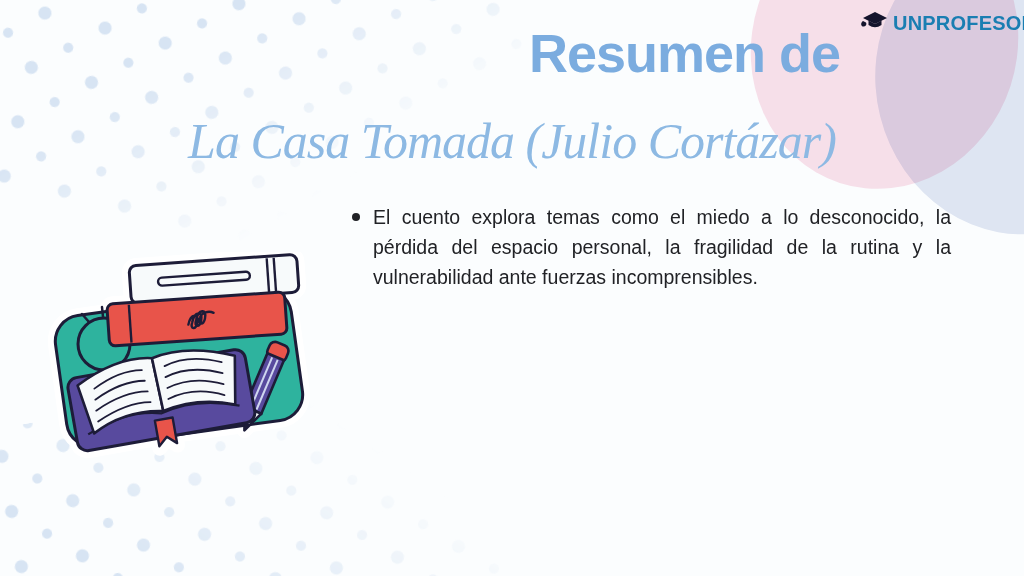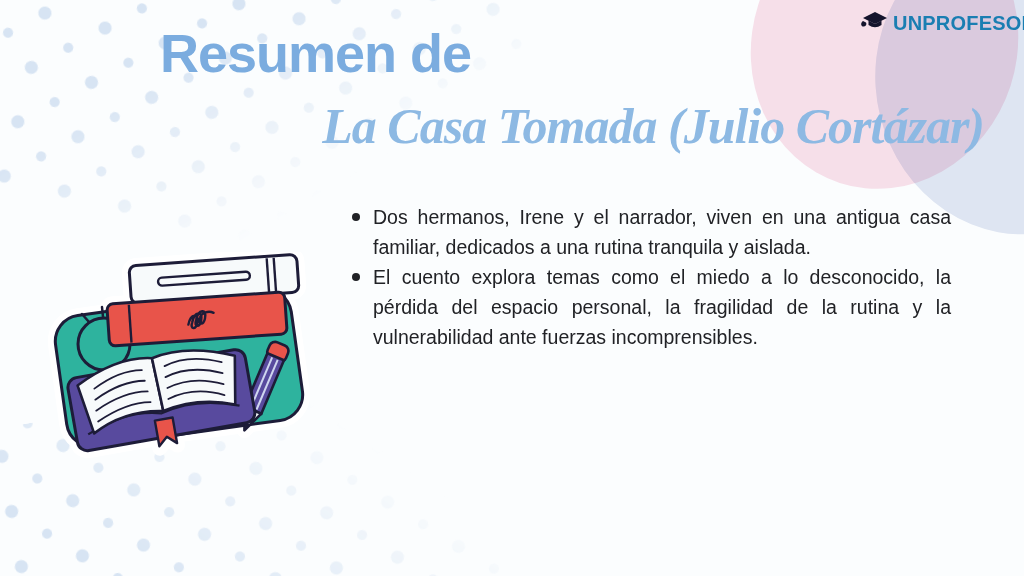--- a/index.html
+++ b/index.html
@@ -27,24 +27,24 @@
 
   .blob{position:absolute;border-radius:50%;z-index:1;}
   #blob-pink{left:752px;top:-100px;width:265px;height:290px;background:var(--blob-pink);transform:rotate(18deg);}
   #blob-lavender{left:876px;top:-70px;width:280px;height:305px;background:var(--blob-lavender);
     transform:rotate(-14deg);mix-blend-mode:multiply;}
 
   .brand{position:absolute;left:860px;top:10px;z-index:5;display:flex;align-items:center;gap:5px;}
   .brand .cap{width:28px;height:26px;display:block;}
   .brand .name{font-size:20px;font-weight:bold;letter-spacing:.2px;color:var(--brand-blue);}
 
-  .title{position:absolute;left:160px;top:22px;width:680px;z-index:4;text-align:left;
+  .title{position:absolute;left:160px;top:22px;width:680px;z-index:4;text-align:right;
     font-size:54px;font-weight:bold;letter-spacing:-1px;color:var(--title-blue);}
-  .subtitle{position:absolute;left:40px;top:97px;width:944px;z-index:4;text-align:right;
-    font-family:"Liberation Serif",serif;font-style:italic;font-weight:700;
+  .subtitle{position:absolute;left:40px;top:112px;width:944px;z-index:4;text-align:center;
+    font-family:"Liberation Serif",serif;font-style:italic;font-weight:400;
     font-size:50px;letter-spacing:-1px;color:var(--subtitle-blue);}
 
   .illustration{position:absolute;left:30px;top:252px;width:296px;height:216px;z-index:3;}
 
   .summary{position:absolute;left:350px;top:202px;width:601px;z-index:4;list-style:none;}
   .summary li{position:relative;padding-left:23px;font-size:19.5px;line-height:30px;
     color:var(--body-text);text-align:justify;}
   .summary li::before{content:"";position:absolute;left:2px;top:11px;width:8px;height:8px;
     border-radius:50%;background:var(--body-text);}
 </style>
@@ -133,15 +133,14 @@
       <path d="M141 116 Q166 108 198 122"></path>
       <path d="M140 127 Q166 119 197 133"></path>
       <path d="M140 138 Q167 130 196 144"></path>
       <path d="M139 149 Q167 141 195 155"></path>
     </g>
     <polygon points="122,168 140,168 140,194 131,186 122,194" style="fill:var(--red);stroke:var(--outline)" stroke-width="2.4" stroke-linejoin="round"></polygon>
   </g>
 </svg>
 
 <ul class="summary">
-  <li><span>Dos hermanos, Irene y el narrador, viven en una antigua casa familiar, dedicados a una rutina tranquila y aislada.</span></li>
   <li><span>El cuento explora temas como el miedo a lo desconocido, la pérdida del espacio personal, la fragilidad de la rutina y la vulnerabilidad ante fuerzas incomprensibles.</span></li>
 </ul>
 
 </body></html>

